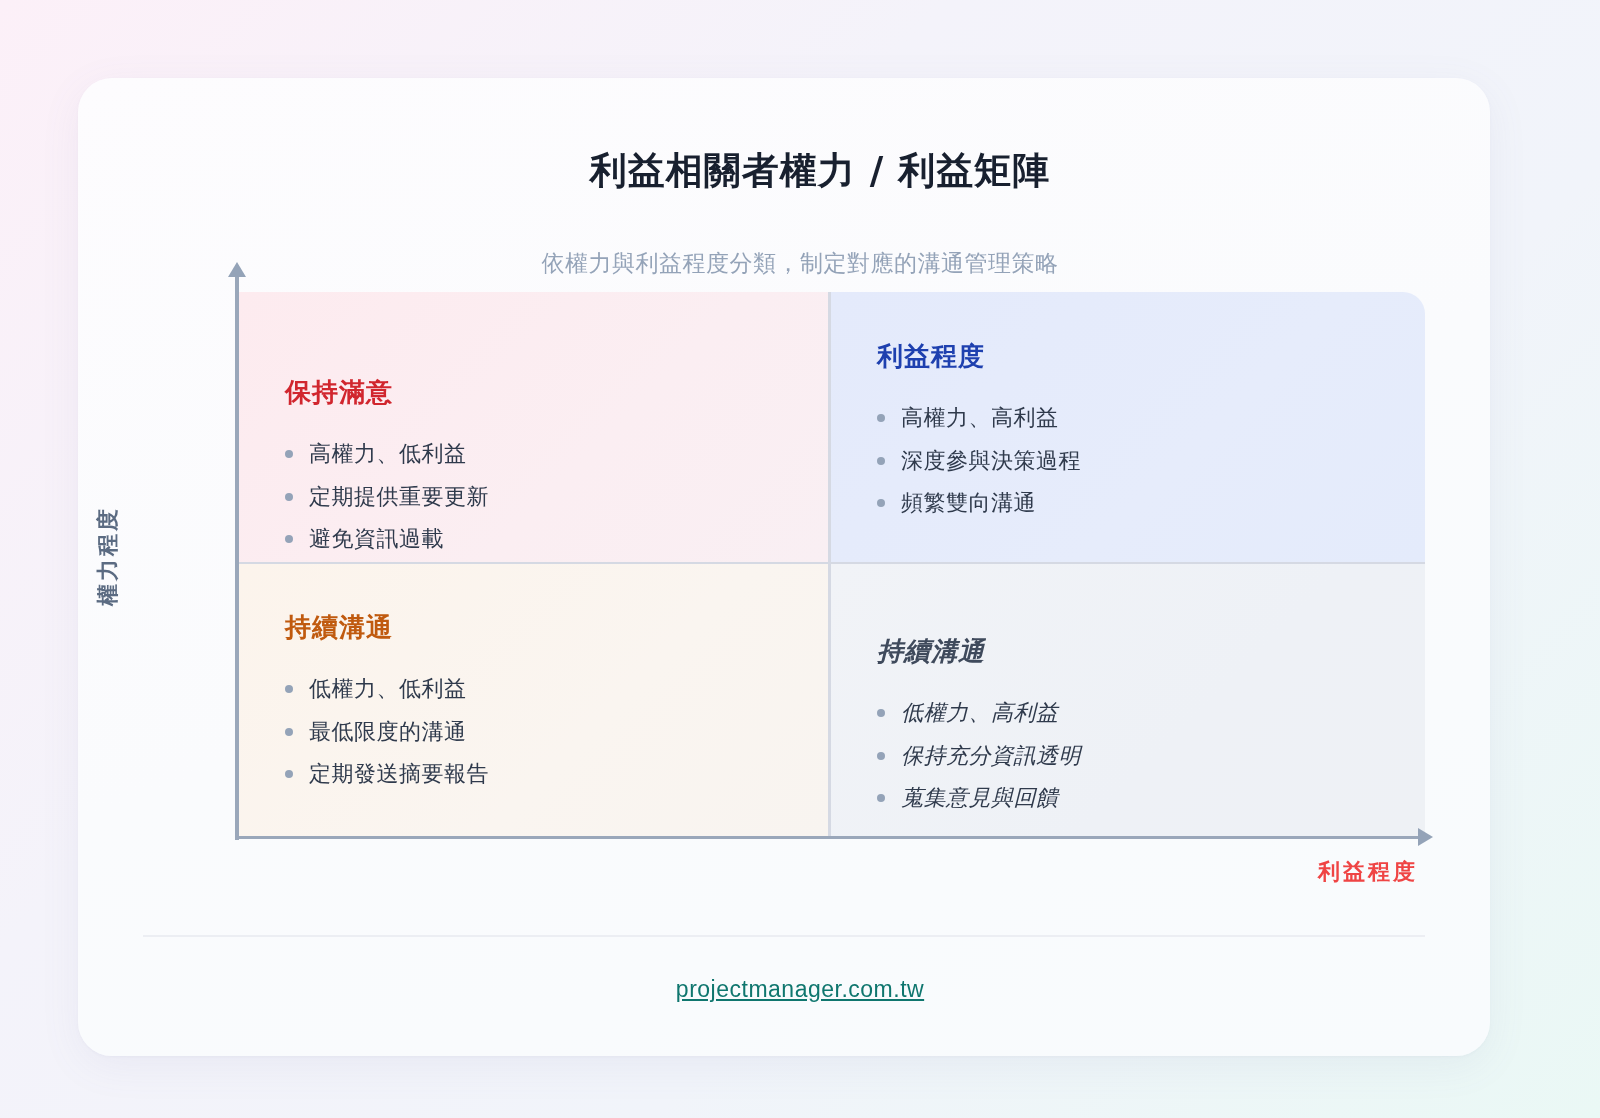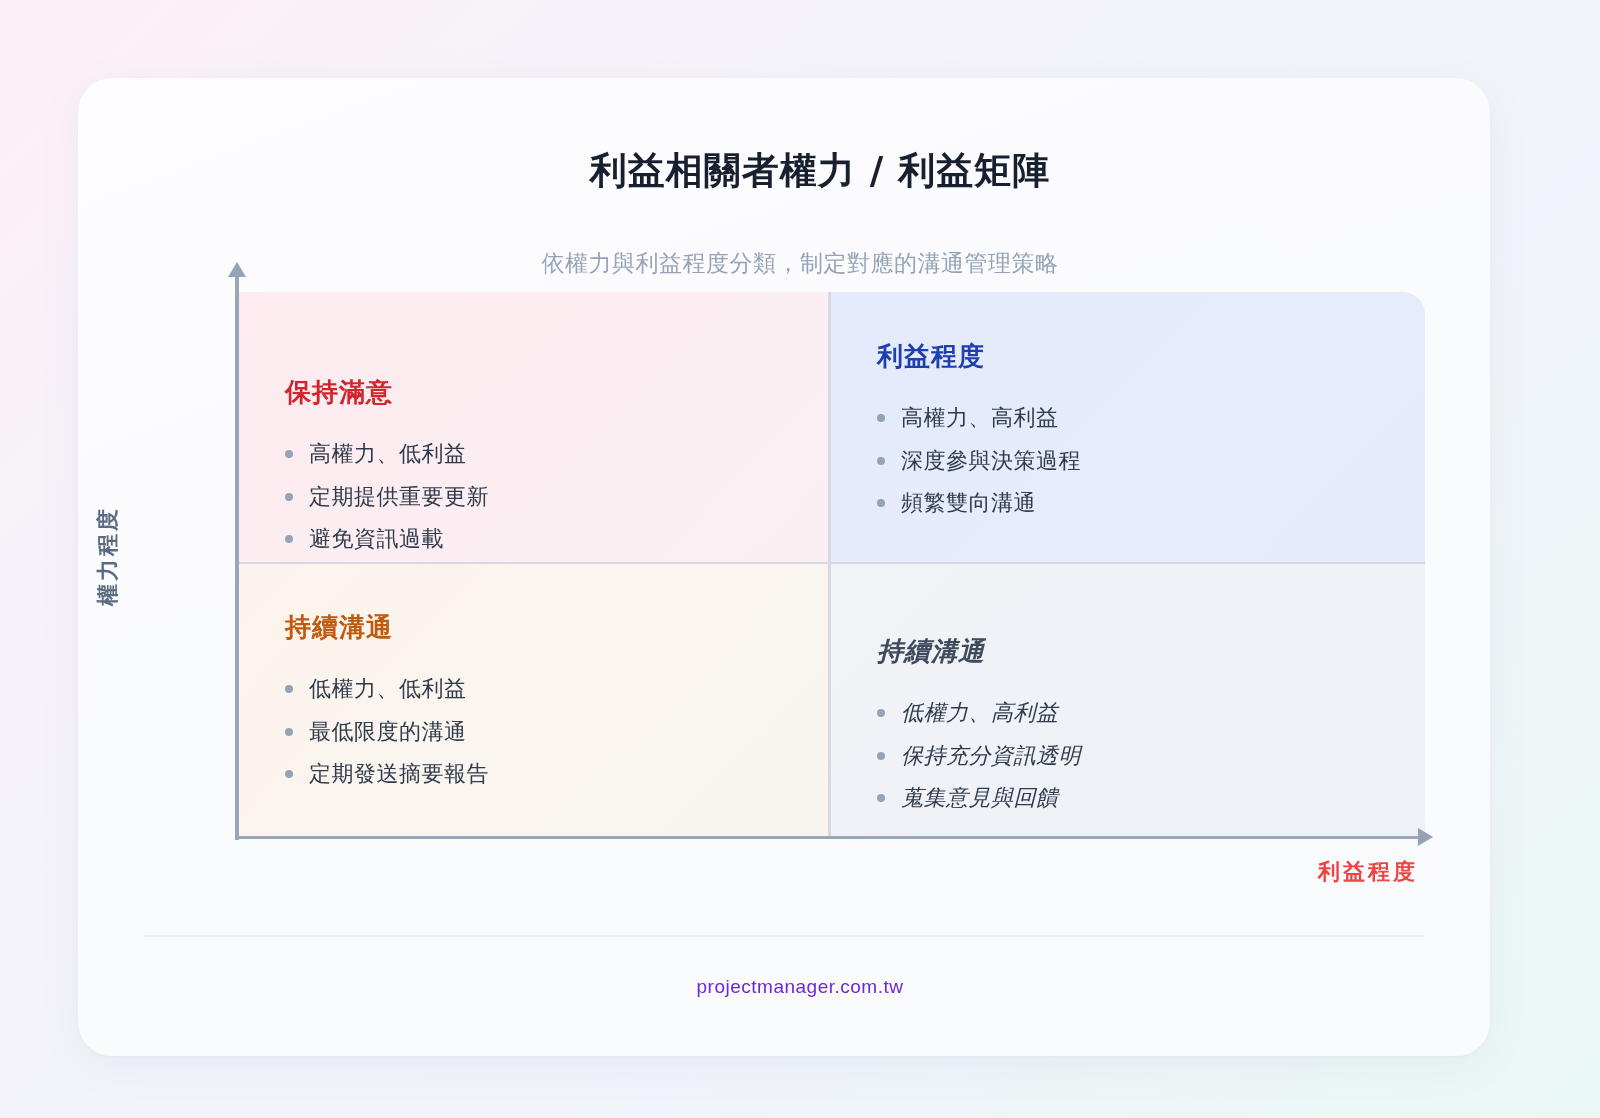--- a/index.html
+++ b/index.html
@@ -150,23 +150,24 @@
     left: 143px; top: 935px;
     width: 1282px; height: 2px;
     background: #eceef3;
   }
   .footer {
     position: absolute;
     left: 0; right: 0;
     top: 976px;
     text-align: center;
     font-family: "Liberation Sans", sans-serif;
-    font-size: 19px;
-    color: #6d28d9;
+    font-size: 23px;
+    color: #0f766e;
     letter-spacing: 0.5px;
+    text-decoration: underline;
   }
 </style>
 </head>
 <body>
 
 <div class="card"></div>
 
 <div class="title">利益相關者權力 / 利益矩陣</div>
 <div class="subtitle">依權力與利益程度分類，制定對應的溝通管理策略</div>
 

